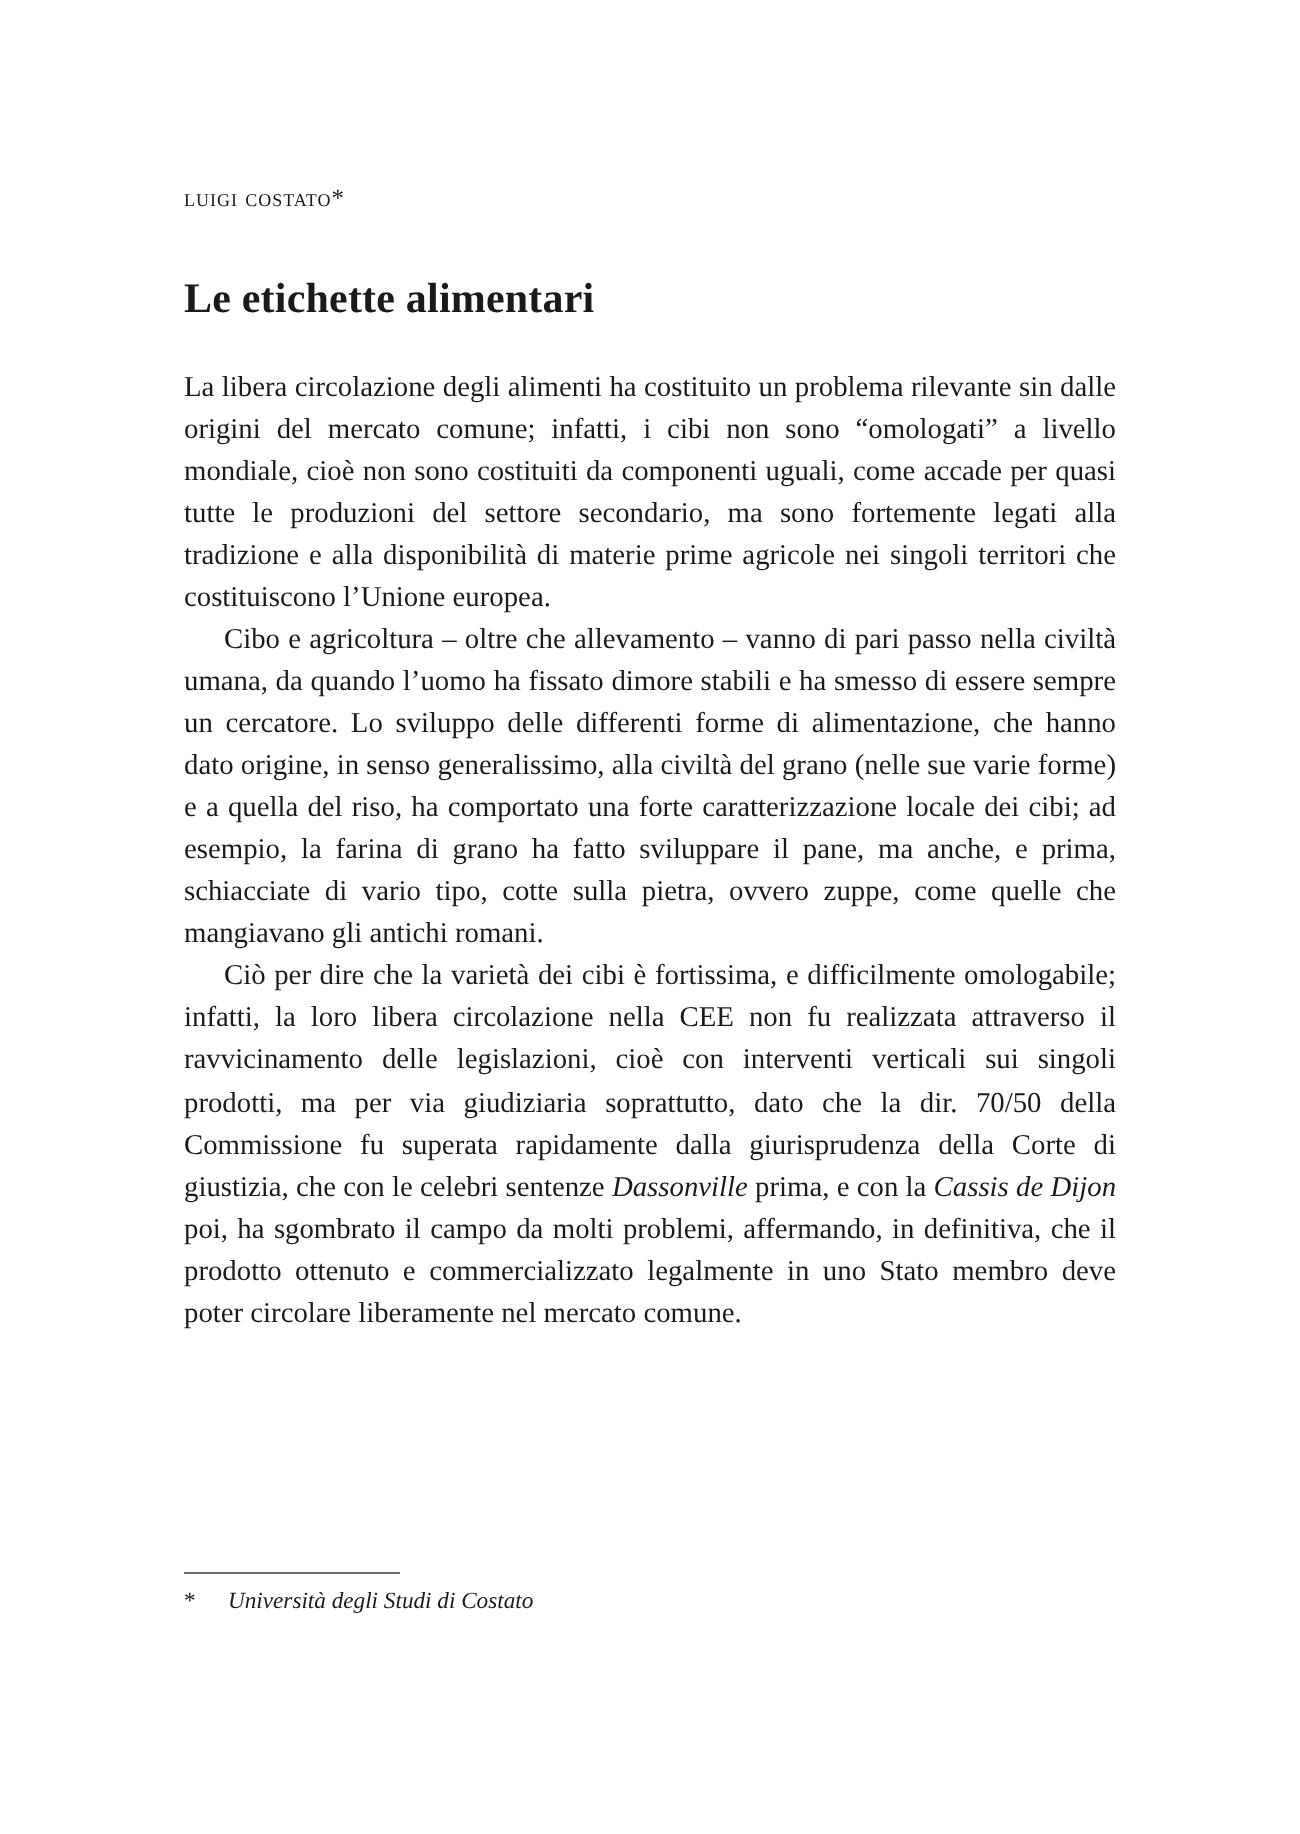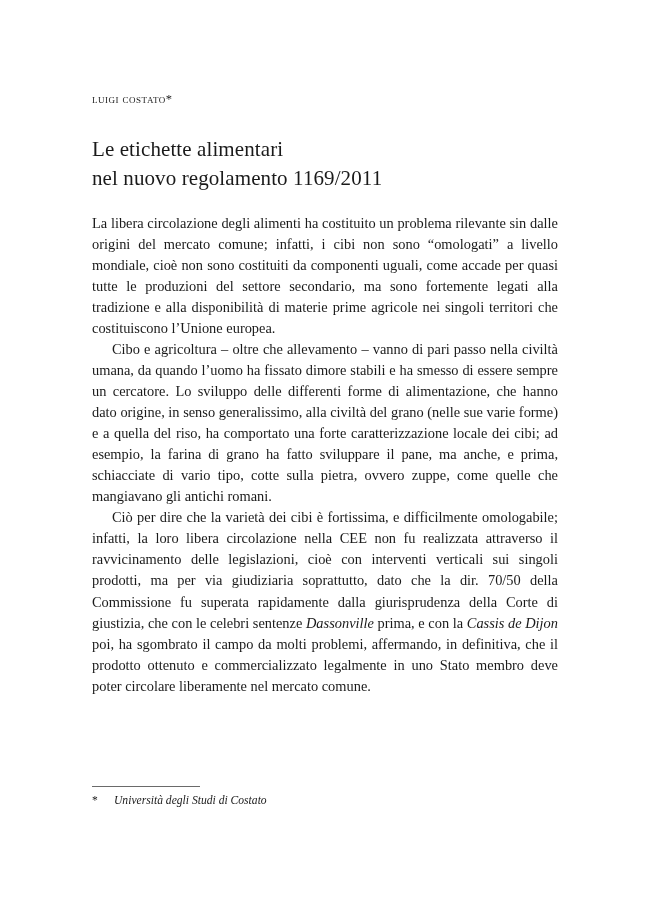--- a/index.html
+++ b/index.html
@@ -32,21 +32,21 @@
     font-size: 12.5px;
     letter-spacing: 0.5px;
     margin-top: 92px;
     font-variant: small-caps;
     text-transform: lowercase;
   }
   .title {
     margin-top: 28px;
     font-size: 21px;
     line-height: 1.38;
-    font-weight: normal;
+    font-weight: bold;
     letter-spacing: 0.1px;
   }
   .title .line {
     display: block;
   }
   .section-head {
     margin-top: 155px;
     font-size: 11px;
     letter-spacing: 1.1px;
     font-variant: small-caps;
@@ -98,21 +98,20 @@
 <body>
 
 <div class="page">
 
   <div class="content">
 
     <div class="author">Luigi Costato*</div>
 
     <h1 class="title">
       <span class="line">Le etichette alimentari</span>
-      <span class="line">nel nuovo regolamento 1169/2011</span>
     </h1>
 
 
     <div class="body-text">
       <p>La libera circolazione degli alimenti ha costituito un problema rilevante sin dalle origini del mercato comune; infatti, i cibi non sono “omologati” a livello mondiale, cioè non sono costituiti da componenti uguali, come accade per quasi tutte le produzioni del settore secondario, ma sono fortemente legati alla tradizione e alla disponibilità di materie prime agricole nei singoli territori che costituiscono l’Unione europea.</p>
       <p>Cibo e agricoltura – oltre che allevamento – vanno di pari passo nella civiltà umana, da quando l’uomo ha fissato dimore stabili e ha smesso di essere sempre un cercatore. Lo sviluppo delle differenti forme di alimentazione, che hanno dato origine, in senso generalissimo, alla civiltà del grano (nelle sue varie forme) e a quella del riso, ha comportato una forte caratterizzazione locale dei cibi; ad esempio, la farina di grano ha fatto sviluppare il pane, ma anche, e prima, schiacciate di vario tipo, cotte sulla pietra, ovvero zuppe, come quelle che mangiavano gli antichi romani.</p>
       <p><span>Ciò per dire che la varietà dei cibi è fortissima, e difficilmente omologabile; infatti, la loro libera circolazione nella CEE non fu realizzata attraverso il ravvicinamento delle legislazioni, cioè con interventi verticali sui singoli prodotti, ma per via giudiziaria soprattutto, dato che la dir. 70/50 della Commissione fu superata rapidamente dalla giurisprudenza della Corte di giustizia, che con le celebri sentenze </span><i>Dassonville</i><span> prima, e con la </span><i>Cassis de Dijon</i><span> poi, ha sgombrato il campo da molti problemi, affermando, in definitiva, che il prodotto ottenuto e commercializzato legalmente in uno Stato membro deve poter circolare liberamente nel mercato comune.</span></p>
     </div>
 
   </div>

